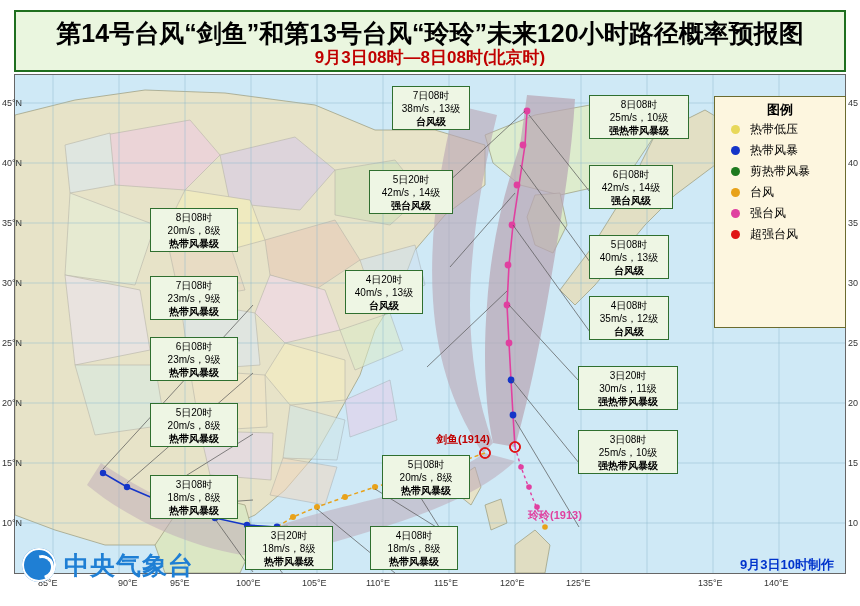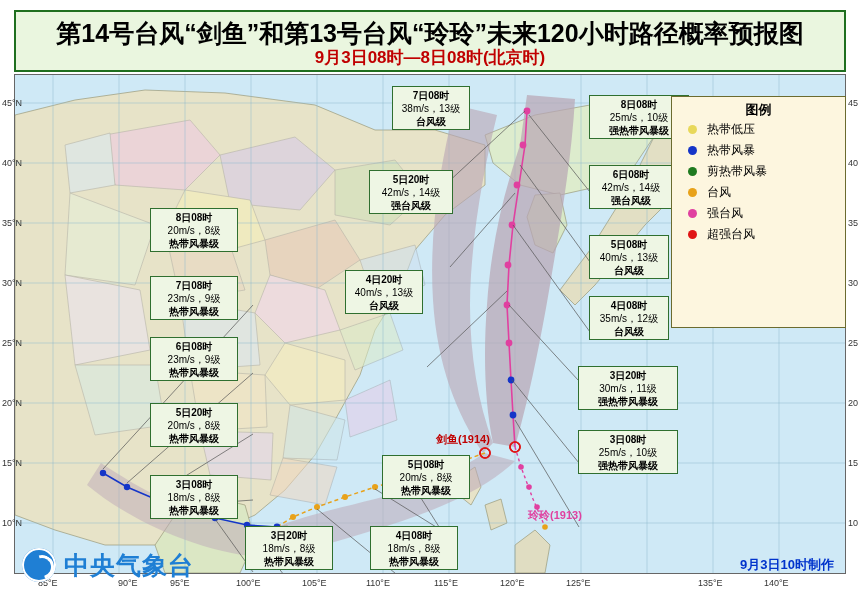--- a/index.html
+++ b/index.html
@@ -37,21 +37,21 @@
   
   .axis-lab{
     position:absolute;font-size:9px;color:#333;
   }
   .axis-bottom{top:578px;}
   .axis-left{left:2px;}
   .axis-right{right:2px;}
 
   
   .legend{
-    position:absolute;right:14px;top:96px;width:175px;height:232px;
+    position:absolute;right:14px;top:96px;width:132px;height:232px;
     background:#fdf6df;border:1px solid #6b6b2f;box-sizing:border-box;
     z-index:40;
   }
   .legend-title{
     text-align:center;font-size:13px;font-weight:bold;color:#000;margin-top:4px;
   }
   .legend-row{
     display:flex;align-items:center;height:21px;padding-left:14px;
   }
   .legend-sym{width:13px;height:13px;margin-right:8px;position:relative;}
@@ -66,21 +66,21 @@
     font-size:10px;color:#333;
   }
 
   
   .callout{
     position:absolute;background:#eef6e4;border:1px solid #2f6f2f;
     box-sizing:border-box;padding:2px 4px;z-index:30;
     font-size:10px;line-height:13px;color:#000;text-align:center;
     white-space:nowrap;
   }
-  .callout .l1{font-weight:bold;}
+  .callout .l1{font-weight:normal;}
   .callout .l3{font-weight:bold;}
 
   
   .storm-name{
     position:absolute;font-size:11px;font-weight:bold;z-index:31;white-space:nowrap;
   }
 
   
   .footer-logo{
     position:absolute;left:22px;top:548px;display:flex;align-items:center;z-index:50;

